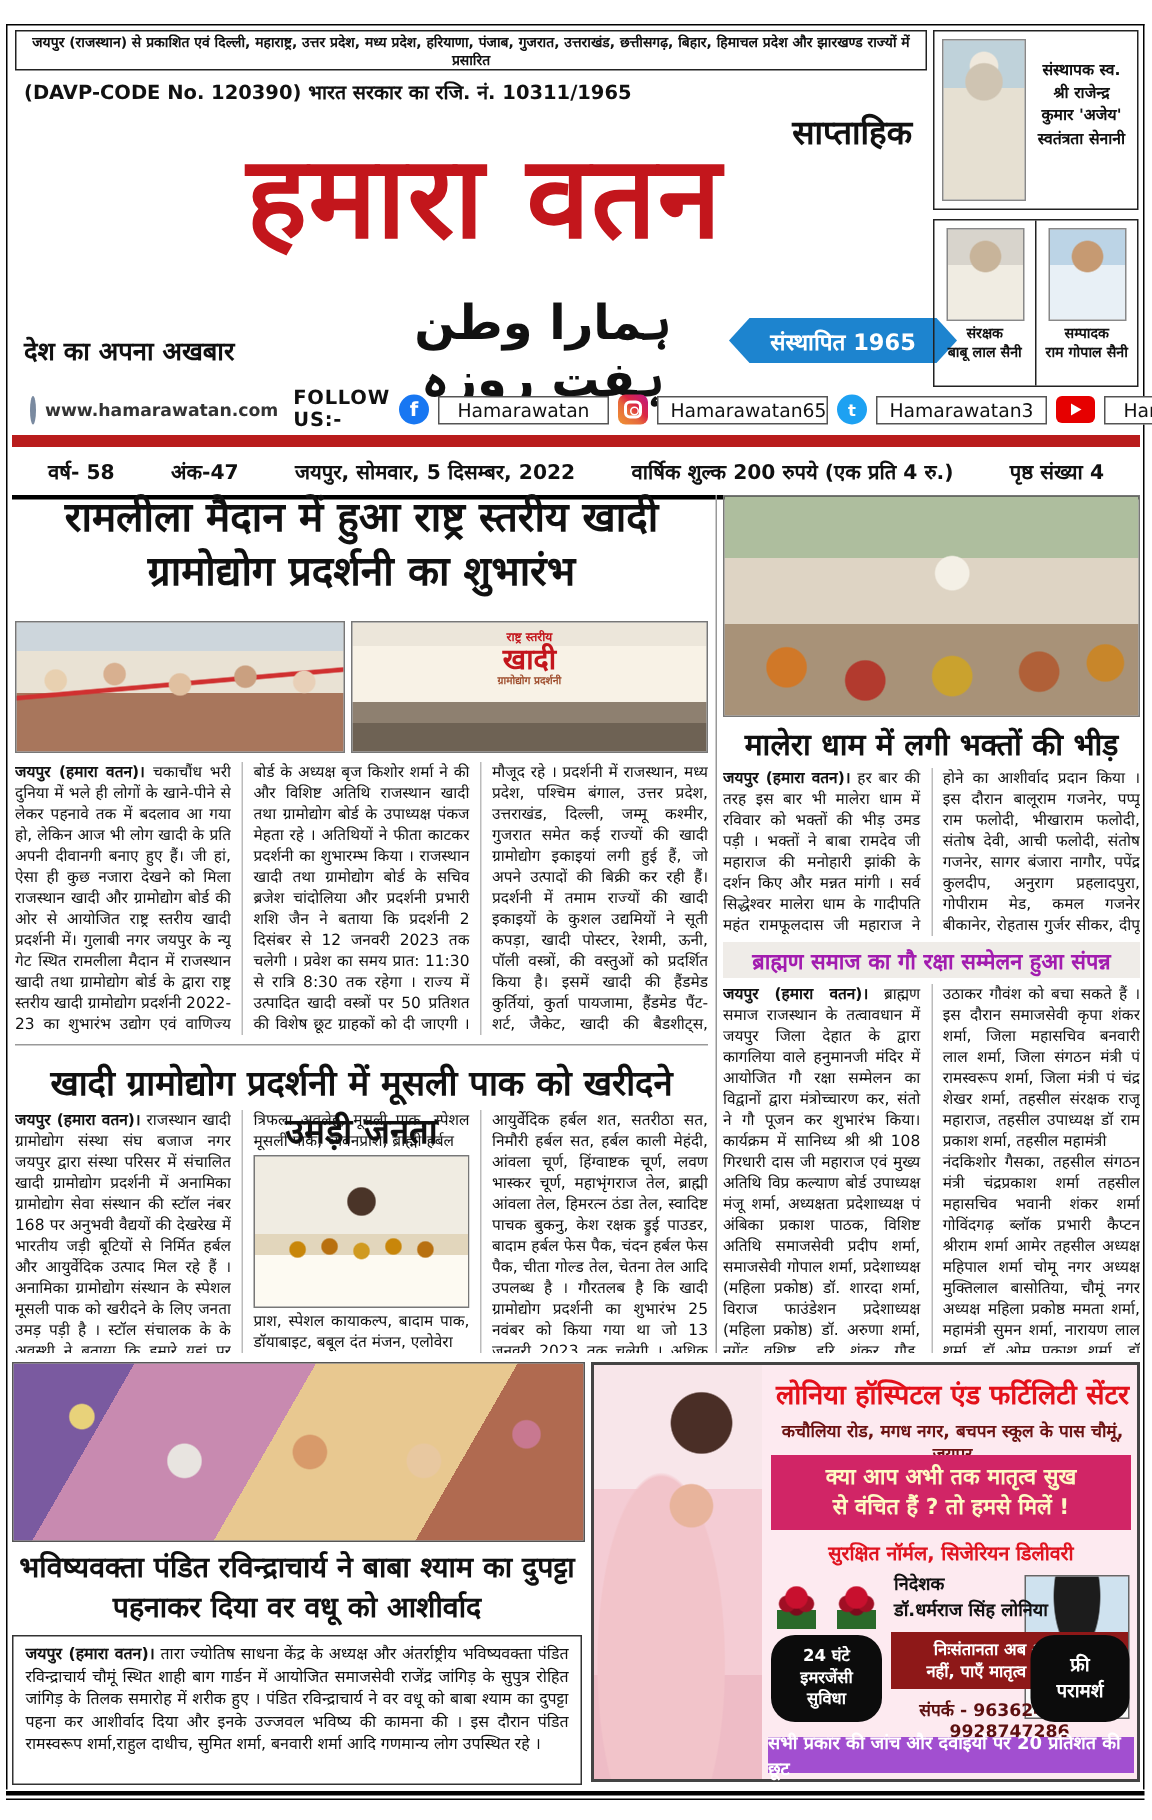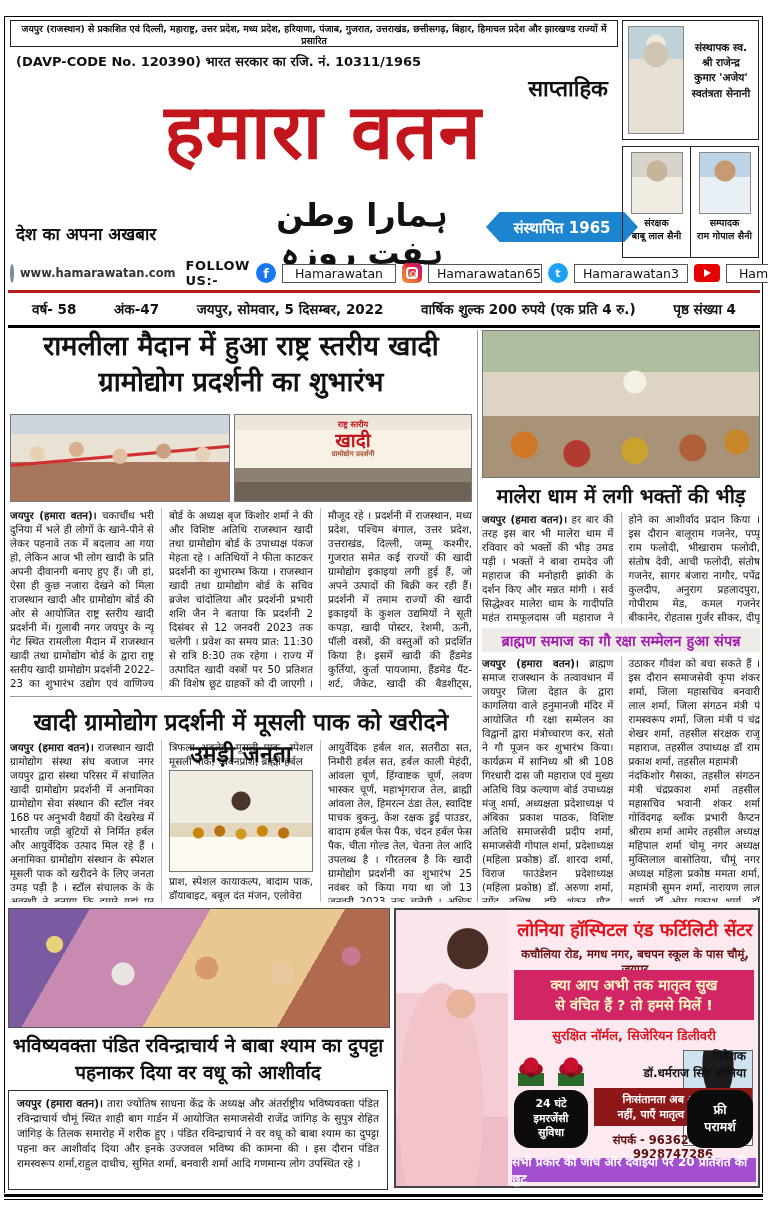--- a/index.html
+++ b/index.html
@@ -30,39 +30,39 @@
   .staff-box{left:622px;top:146px;width:137px;height:112px;border:1px solid #222;display:flex;}
   .staff-cell{flex:1;display:flex;flex-direction:column;align-items:center;padding-top:5px;}
   .staff-cell + .staff-cell{border-left:1px solid #222;}
   .staff-ph{width:50px;height:60px;border:1px solid #888;}
   .ph-patron{background:radial-gradient(circle at 50% 30%,#c8b49a 0 10px,transparent 11px),
              linear-gradient(180deg,#d8d4cc 0 40%,#f0ece2 40% 100%);}
   .ph-editor{background:radial-gradient(circle at 50% 30%,#c69a72 0 10px,transparent 11px),
              linear-gradient(180deg,#bcd4e6 0 40%,#e8f0f6 40% 100%);}
   .staff-cap{font-size:9.5px;font-weight:700;text-align:center;line-height:1.35;margin-top:3px;}
   
-  .social{left:10px;top:260px;width:748px;height:26px;display:flex;align-items:center;gap:6px;}
+  .social{left:20px;top:260px;width:748px;height:26px;display:flex;align-items:center;gap:6px;}
   .globe{width:15px;height:15px;border-radius:50%;border:2px solid #7a8aa0;position:relative;}
   .globe::before{content:"";position:absolute;left:50%;top:0;width:55%;height:100%;
                  border:1px solid #7a8aa0;border-radius:50%;transform:translateX(-50%);box-sizing:border-box;}
   .website{font-size:11.5px;font-weight:600;color:#333;}
   .follow{font-size:13px;font-weight:800;letter-spacing:.5px;margin-left:4px;}
   .sicon{width:20px;height:20px;border-radius:50%;display:flex;align-items:center;justify-content:center;
          color:#fff;font-weight:800;font-size:13px;flex:none;}
   .fb{background:#1877f2;}
   .ig{border-radius:5px;background:linear-gradient(45deg,#f09433,#e6683c 40%,#dc2743 60%,#bc1888);position:relative;}
   .ig::before{content:"";position:absolute;inset:4px;border:2px solid #fff;border-radius:4px;}
   .ig::after{content:"";position:absolute;left:8px;top:8px;width:4px;height:4px;border:1.5px solid #fff;border-radius:50%;}
   .tw{background:#1da1f2;font-size:11px;}
   .yt{width:26px;height:18px;border-radius:4px;background:#e60000;position:relative;flex:none;}
   .yt::before{content:"";position:absolute;left:10px;top:5px;border-left:7px solid #fff;
               border-top:4px solid transparent;border-bottom:4px solid transparent;}
   .handle{border:1px solid #555;padding:1px 8px;font-size:12.5px;min-width:96px;text-align:center;background:#fff;}
   
-  .infobar{left:8px;top:290px;width:752px;height:32px;border-top:3px solid #b91c1c;border-bottom:3px solid #000;
+  .infobar{left:8px;top:290px;width:752px;height:32px;border-top:8px solid #b91c1c;border-bottom:3px solid #000;
            display:flex;align-items:center;justify-content:space-between;
            font-size:13.5px;font-weight:700;padding:16px 24px;}
   
   .vrule{left:477px;top:330px;width:1px;height:572px;background:#999;}
   .headline1{left:10px;top:328px;width:462px;font-size:27px;font-weight:800;line-height:1.35;text-align:center;}
   .photos1{left:10px;top:414px;width:462px;height:88px;display:flex;gap:4px;}
   .photos1 > div{border:1px solid #777;}
   .ph-ribbon{flex:48;background:
       radial-gradient(circle at 12% 45%,#e8d0b0 0 7px,transparent 8px),
       radial-gradient(circle at 30% 40%,#d8b090 0 7px,transparent 8px),
@@ -146,21 +146,21 @@
       radial-gradient(ellipse at 50% 14%,#1c1c1c 0 15px,transparent 16px),
       radial-gradient(circle at 50% 26%,#b67a58 0 12px,transparent 13px),
       linear-gradient(180deg,#cfe2ef 0 46%,#f8f8f8 46% 100%);}
   .roses{left:122px;top:146px;display:flex;gap:14px;}
   .rose{width:26px;height:30px;background:
       radial-gradient(circle at 50% 30%,#c8102e 0 7px,transparent 8px),
       radial-gradient(circle at 26% 44%,#a00f24 0 5px,transparent 6px),
       radial-gradient(circle at 74% 44%,#a00f24 0 5px,transparent 6px),
       radial-gradient(circle at 50% 52%,#7c0a1c 0 5px,transparent 6px),
       linear-gradient(180deg,transparent 58%,#2a6a2a 58% 100%);}
-  .director{left:200px;top:138px;width:150px;font-size:12px;font-weight:800;text-align:right;line-height:1.45;}
+  .director{left:200px;top:138px;width:150px;font-size:12px;font-weight:800;text-align:left;line-height:1.45;}
   .badge{background:#0c0c0c;color:#fff;border-radius:16px;display:flex;align-items:center;
          justify-content:center;text-align:center;font-weight:700;line-height:1.35;}
   .badge-left{left:118px;top:180px;width:74px;height:58px;font-size:11px;}
   .badge-right{right:5px;top:180px;width:66px;height:58px;font-size:12.5px;}
   .slogan{left:198px;top:178px;width:158px;height:38px;background:#8e1818;color:#fff;font-size:11px;
           font-weight:700;display:flex;align-items:center;justify-content:center;text-align:center;line-height:1.4;}
   .contact{left:192px;top:222px;width:170px;font-size:11.5px;font-weight:800;color:#5c1010;text-align:center;}
   .discount{left:116px;top:248px;width:244px;height:24px;background:#a24fd0;color:#fff;font-size:12px;
             font-weight:700;display:flex;align-items:center;justify-content:center;}
   .bottom-rule{left:4px;top:1194px;width:759px;height:6px;border-top:3px solid #000;border-bottom:1px solid #000;}

